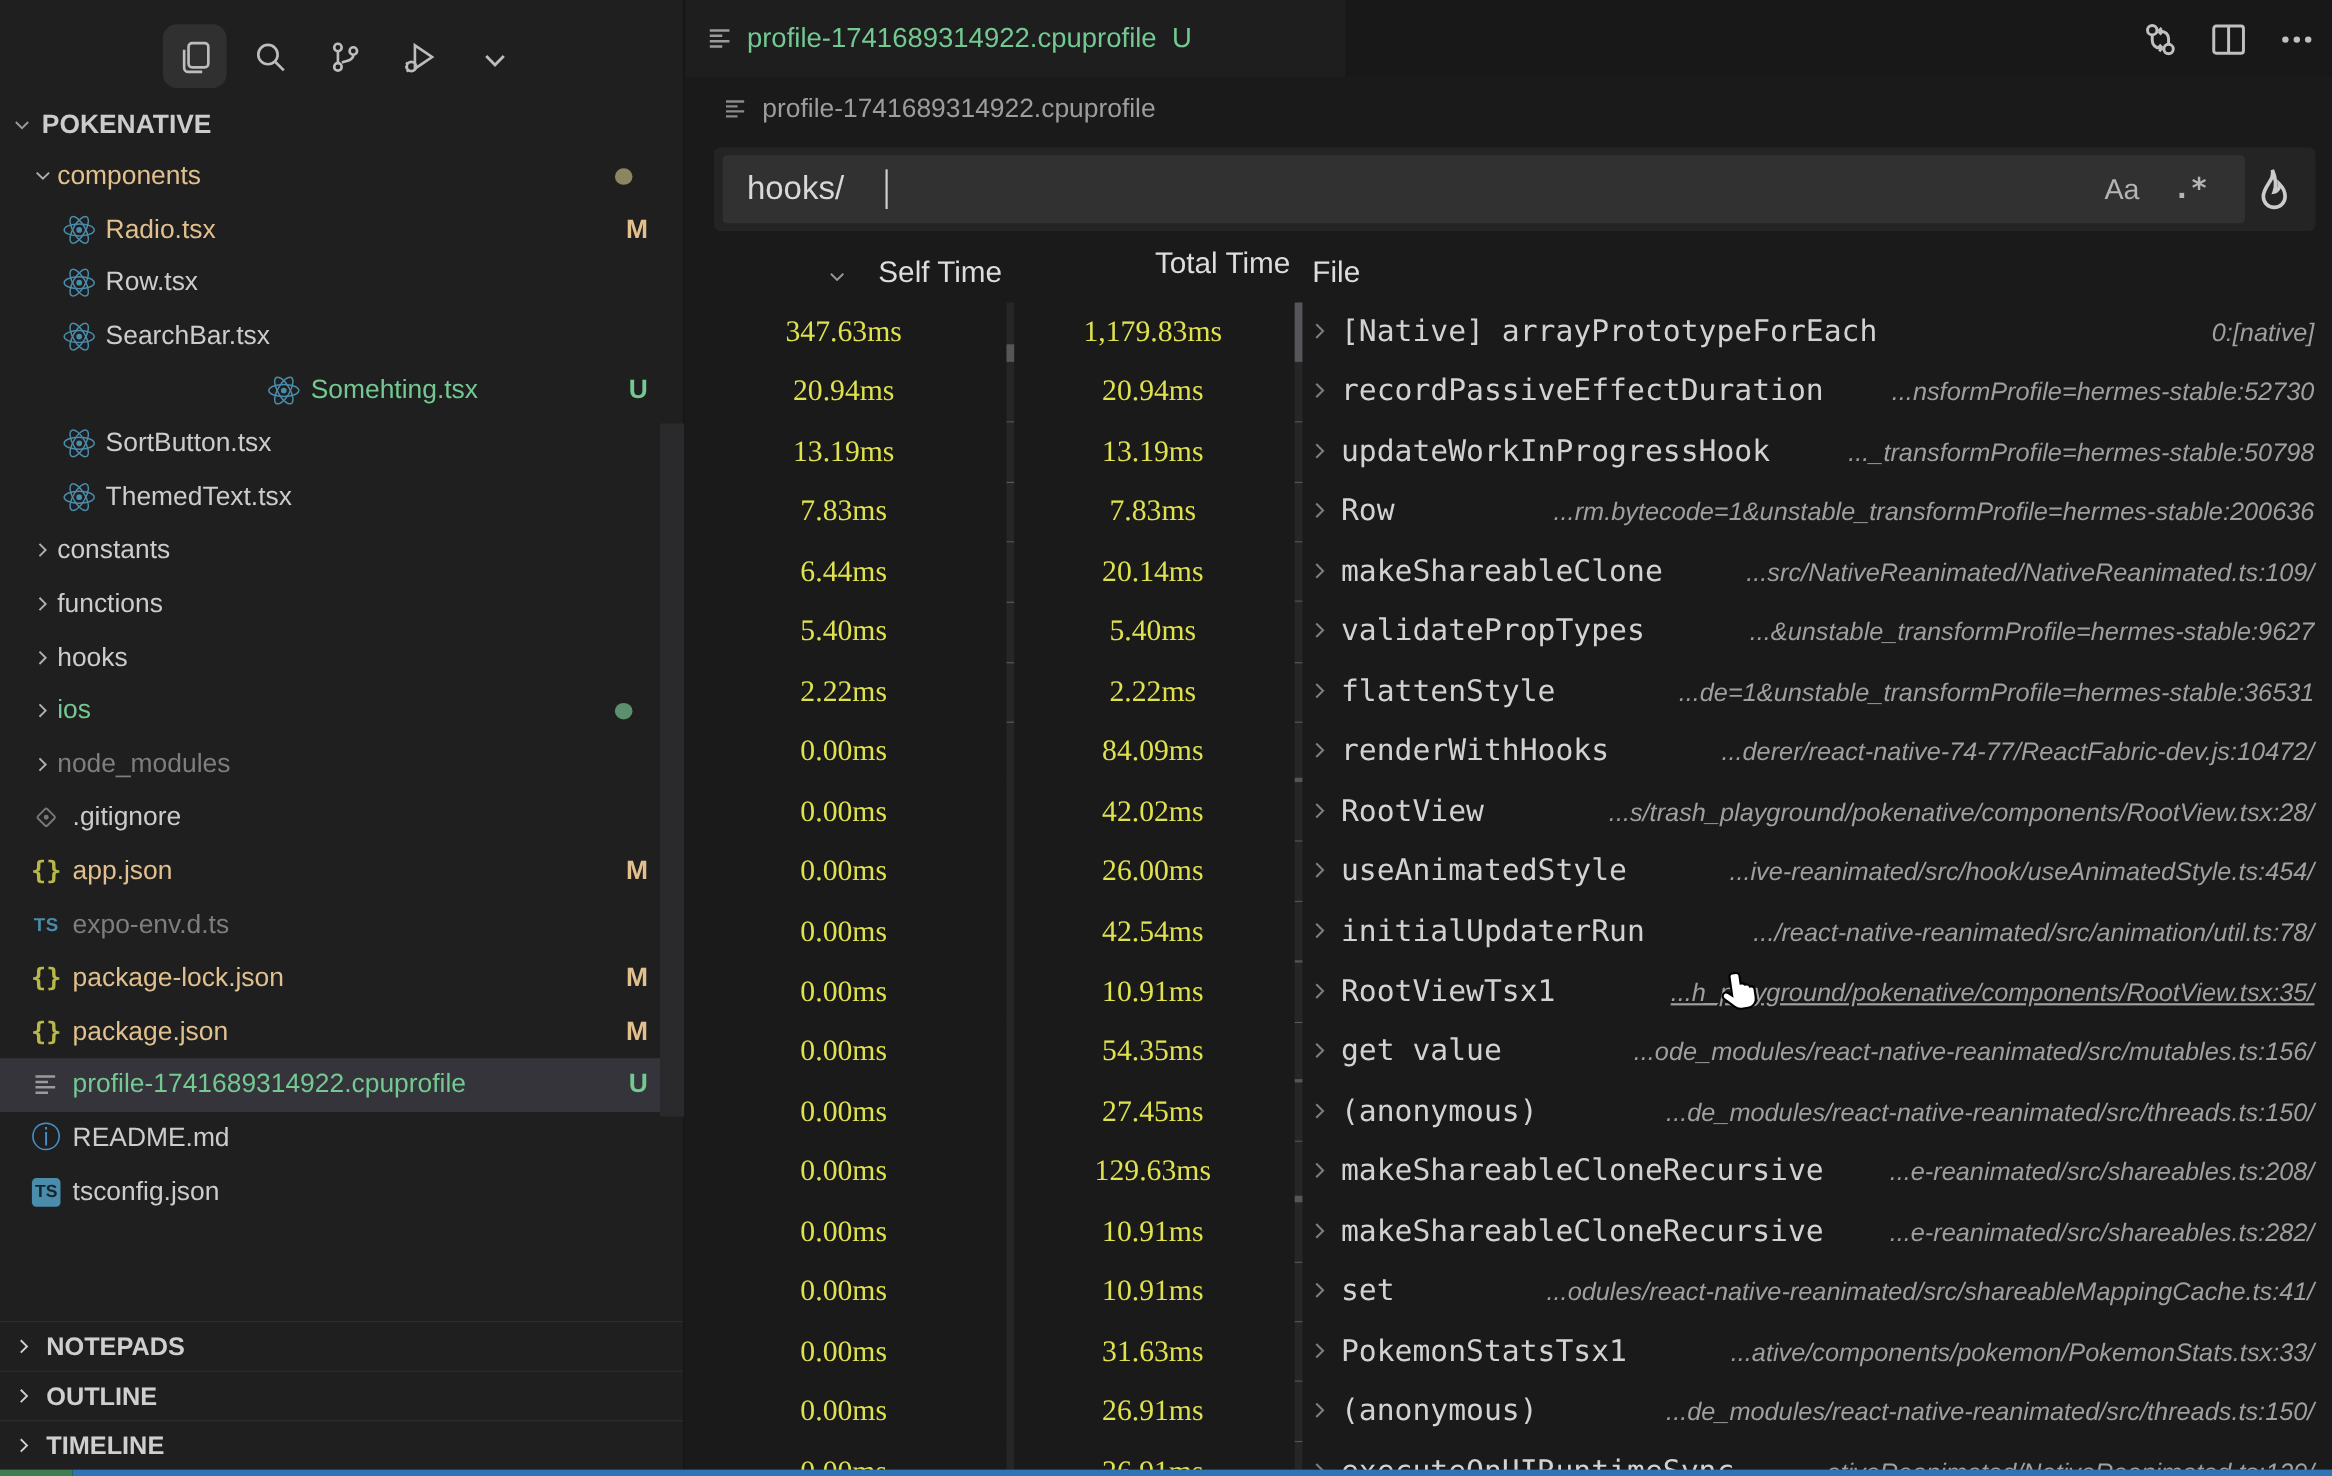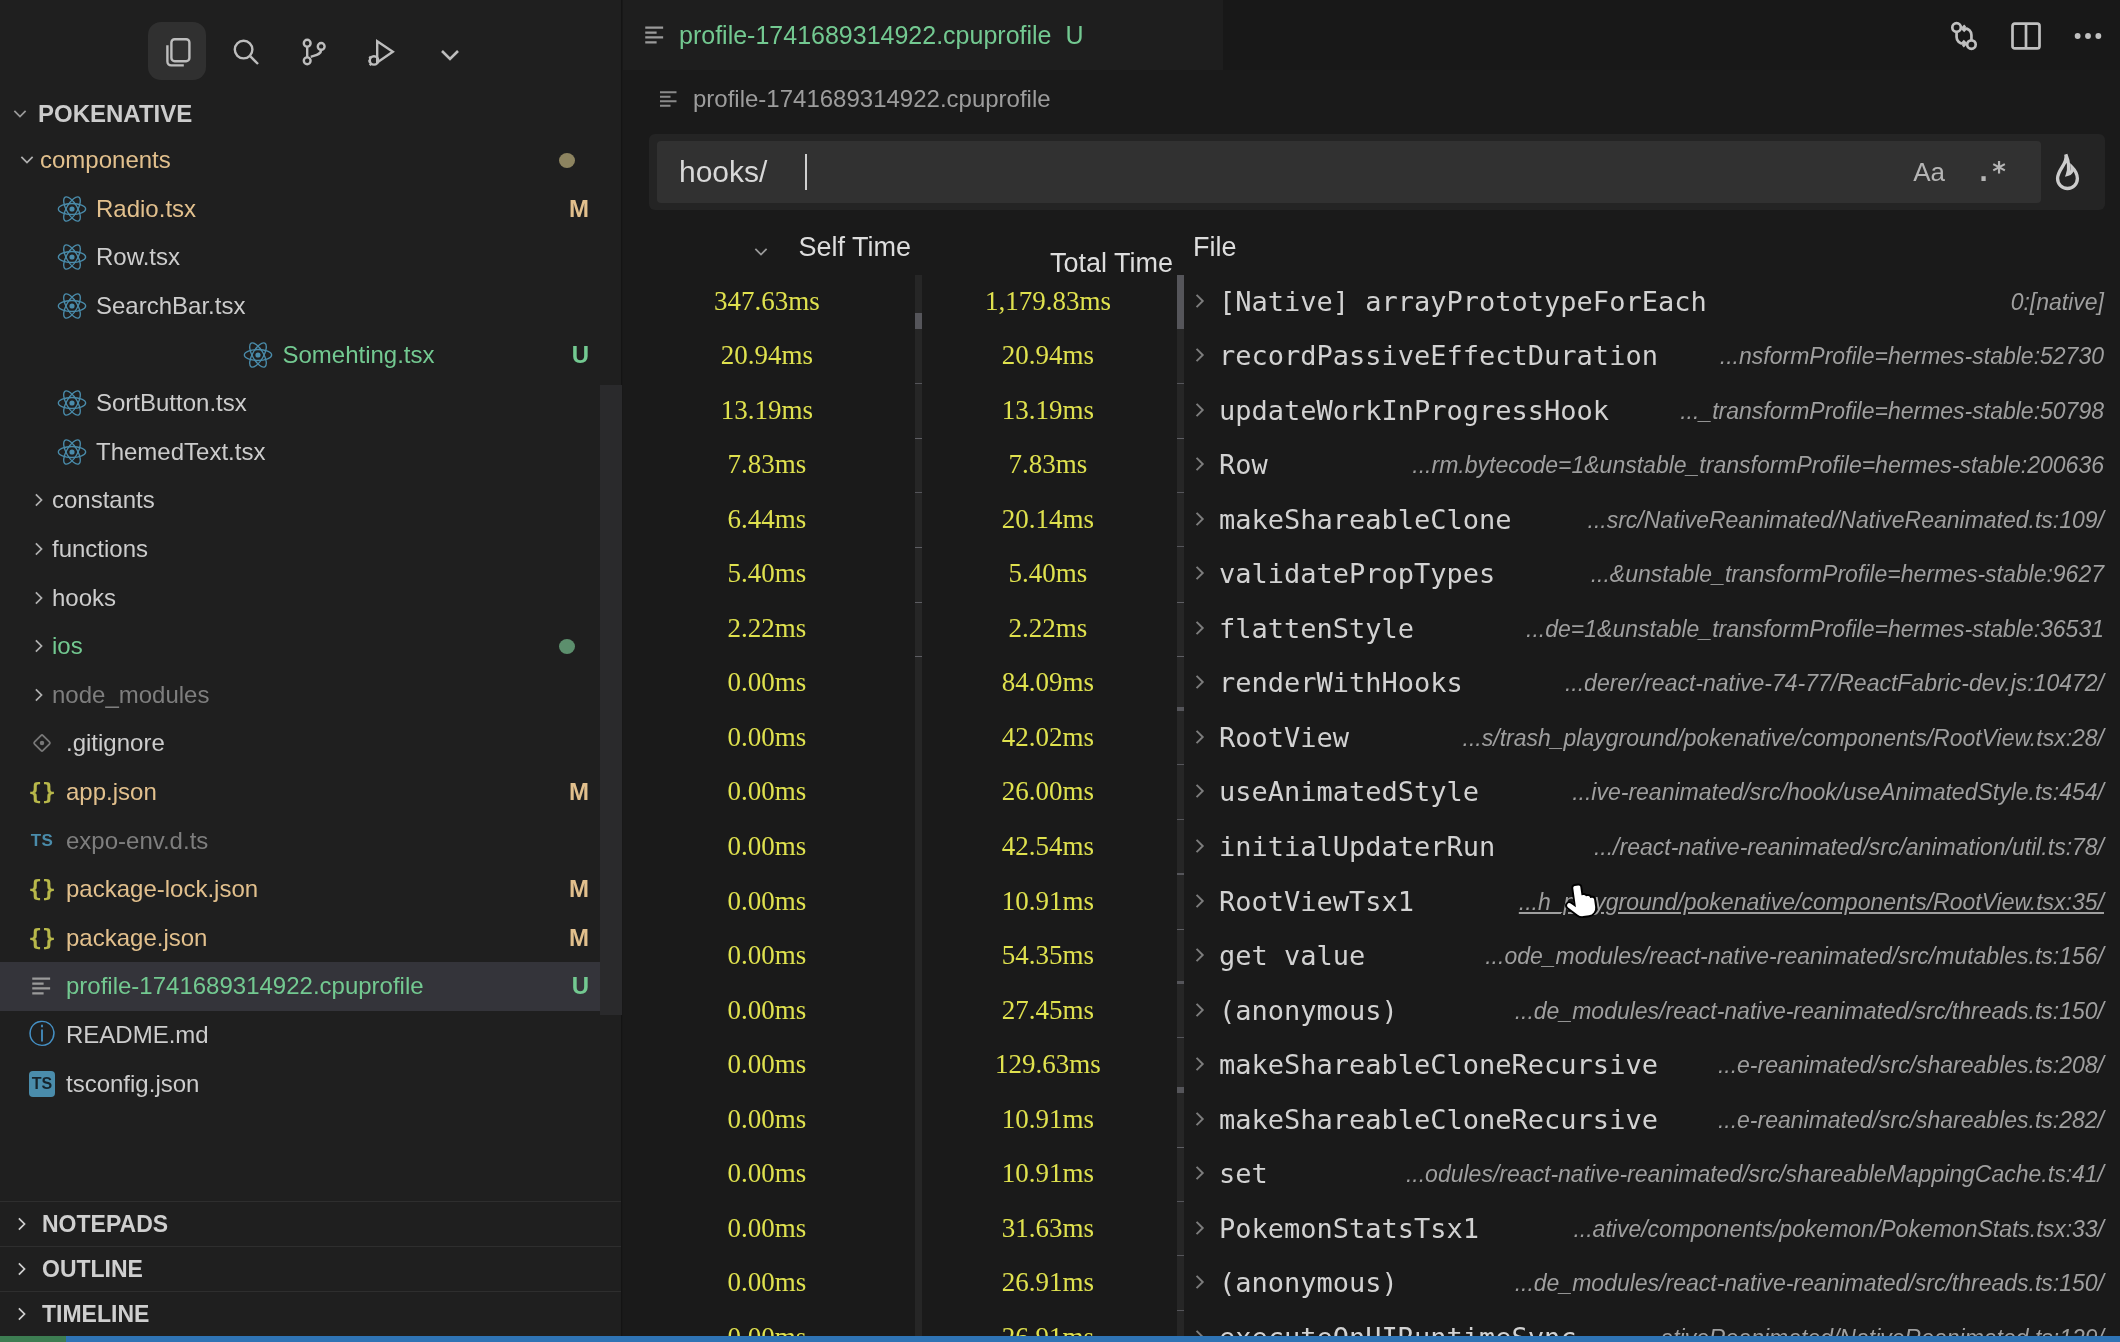--- a/index.html
+++ b/index.html
@@ -70,21 +70,21 @@
   #tool-case { right:96px; }
   #tool-regex { right:34px; font-family:"DejaVu Sans Mono",monospace; font-weight:700; }
   #flamebtn { position:absolute; right:18px; top:16px; width:44px; height:44px;
     color:#cccccc; cursor:pointer; }
   #flamebtn svg { width:44px; height:44px; }
 
   
   #thead { position:absolute; left:0; top:224px; width:100%; height:50px;
     color:#dddddd; font-size:27px; font-weight:500; }
   #th-self { position:absolute; left:0; width:288px; text-align:right; top:8px; }
-  #th-total { position:absolute; left:300px; width:250px; text-align:right; top:24px; }
+  #th-total { position:absolute; left:300px; width:250px; text-align:right; top:0; }
   #th-file { position:absolute; left:570px; top:8px; }
   #th-sortchev { position:absolute; left:128px; top:14px; }
   #rows { position:absolute; left:0; top:0; width:100%; height:1336px; }
   .prow { position:absolute; left:0; width:100%; height:54.55px; }
   .prow .self, .prow .total { position:absolute; top:11px;
     font-family:Liberation Serif, serif; font-size:27px; color:#dfe14e; text-align:center; }
   .prow .self { left:0; width:288px; }
   .prow .total { left:300px; width:250px; }
   .gauge { position:absolute; top:0; width:7px; height:54.55px; background:rgba(255,255,255,.055); }
   .g-self { left:292px; } .g-total { left:554px; }
@@ -149,21 +149,21 @@
     <div id="sb-title">
       <span class="chev">
           <svg width="20" height="20" viewBox="0 0 16 16" fill="none" stroke="#9a9a9a" stroke-width="1.4">
             <polyline points="3.5,5.5 8,10 12.5,5.5"></polyline>
           </svg>
         </span>
       <span>POKENATIVE</span>
     </div>
 
     <div id="tree">
-        <div class="trow" style="padding-left: 14px;">
+        <div class="trow" style="padding-left: 26px;">
           <span class="chev">
             <svg width="20" height="20" viewBox="0 0 16 16" fill="none" stroke="#b0b0b0" stroke-width="1.4">
               <polyline points="3.5,5.5 8,10 12.5,5.5"></polyline>
             </svg>
           </span>
           <span class="lbl c-mod">components</span>
           <span class="dot dot-mod"></span>
         </div>
         <div class="trow" style="padding-left: 56px;">
           <span class="icslot">

